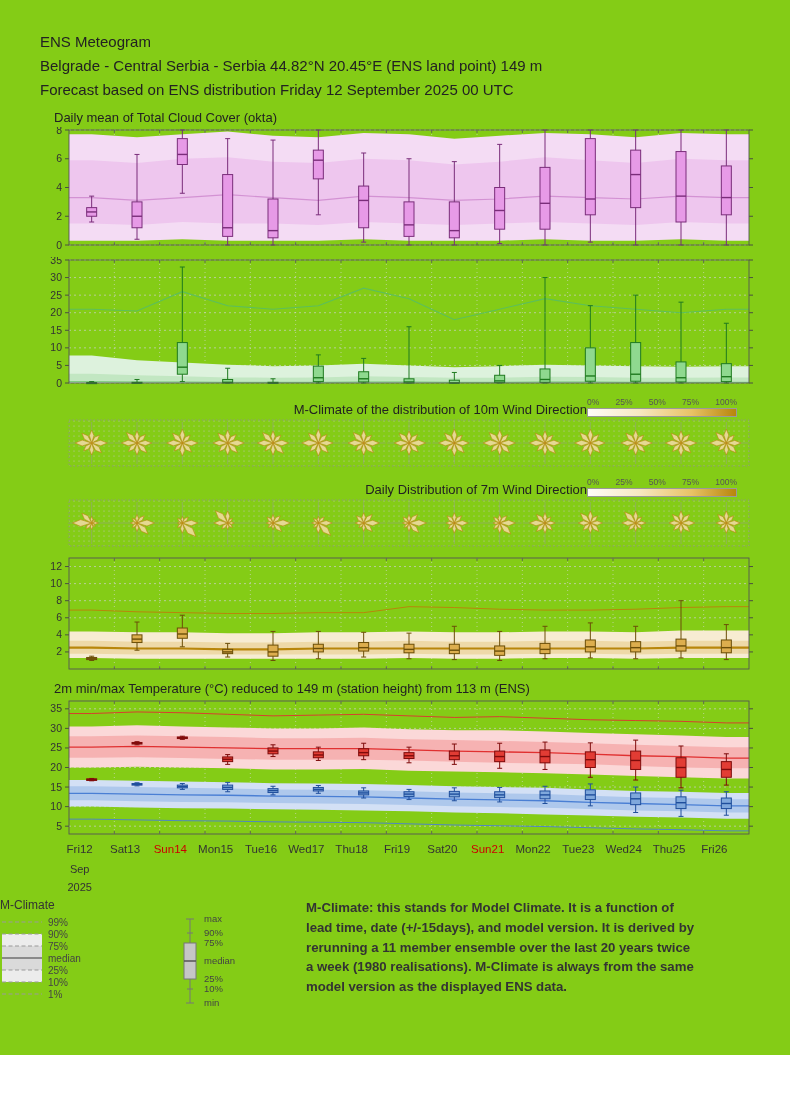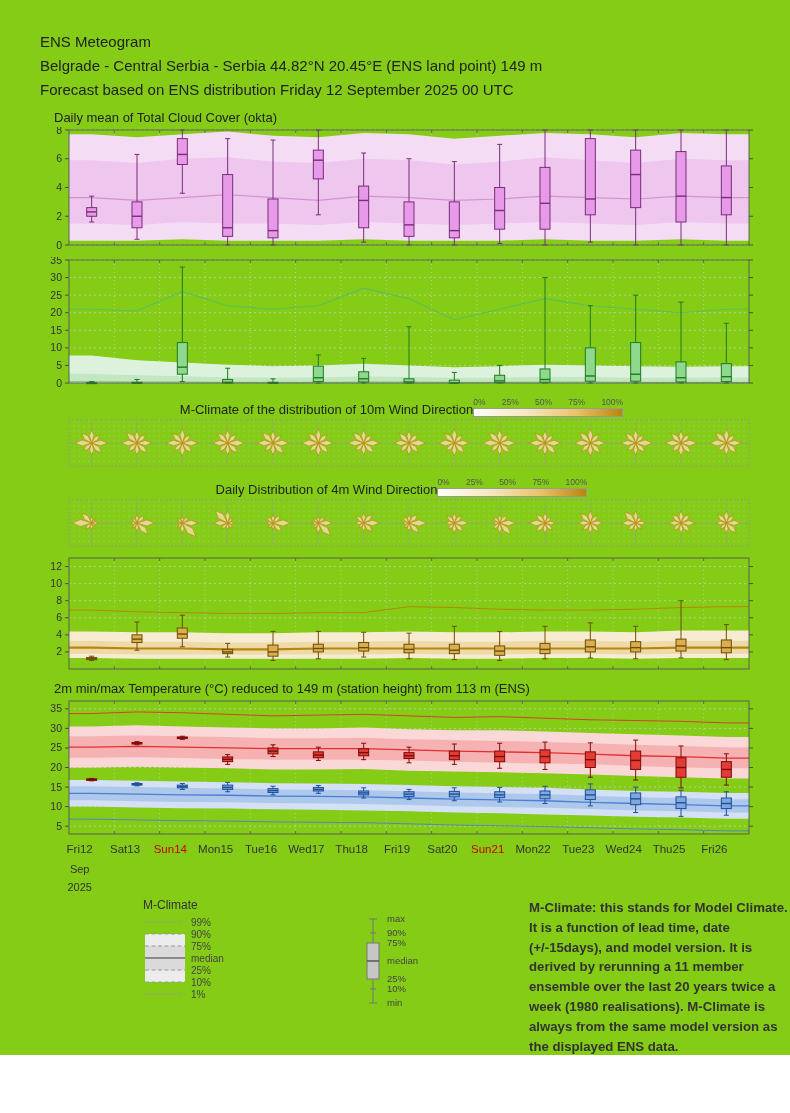--- a/index.html
+++ b/index.html
@@ -2,29 +2,29 @@
 <html><head>
 <meta charset="utf-8">
 <style>
   html,body{margin:0;padding:0;background:#fff;}
   .page{position:relative;width:790px;height:1055px;background:#84cc16;overflow:hidden;
         font-family:"Liberation Sans",sans-serif;color:#1a1a1a;}
   .hdr{padding:30px 0 0 40px;}
   .hdr div{font-size:15px;line-height:24px;color:#222;}
   .panel{margin-top:8px;padding-left:12px;}
   .panel-title{font-size:13px;color:#222;margin:6px 0 2px 42px;}
-  .strip-head{display:flex;align-items:flex-end;justify-content:center;margin:10px 53px 2px 54px;}
+  .strip-head{display:flex;align-items:flex-end;justify-content:flex-end;margin:10px 53px 2px 54px;}
   .strip-head .panel-title{margin:0;}
   .wind-scale{width:150px;}
   .wind-scale .labels{display:flex;justify-content:space-between;font-size:8.5px;color:#555;margin-bottom:1px;}
   .wind-scale .bar{height:7px;border:1px solid #999;
       background:linear-gradient(to right,#fefdf8 0%,#f7e8c0 35%,#e9c266 70%,#b8860b 100%);}
   svg{display:block;}
   svg text{font-family:"Liberation Sans",sans-serif;}
-  .footer{display:flex;align-items:flex-start;margin-top:4px;padding-left:143px;gap:40px;}
+  .footer{display:flex;align-items:flex-start;margin-top:4px;}
   .leg-title{font-size:12px;color:#333;margin-bottom:2px;}
   .leg-box-wrap{margin:14px 0 0 22px;}
   .note{width:392px;margin:0 0 0 28px;font-size:13.2px;line-height:1.5;color:#333;font-weight:bold;}
 </style>
 </head>
 <body>
 
 <div class="page">
 
   <div class="hdr">
@@ -508,21 +508,21 @@
         <polygon points="714.3333333333334,24 721.6569043389292,27.86312150028923 724.0914069137077,33.75807358037436 718.1964548336226,31.323571005595774" fill="#f4dca4" stroke="#b8860b" stroke-width="0.6" fill-opacity="0.85"></polygon>
         <polygon points="714.3333333333334,24 716.461078821295,30.87842272170436 714.3333333333334,36 712.2055878453717,30.87842272170436" fill="#f4dca4" stroke="#b8860b" stroke-width="0.6" fill-opacity="0.85"></polygon>
         <polygon points="714.3333333333334,24 711.2260399526659,29.890698417544428 706.4844480621626,31.84888527117068 708.442634915789,27.107293380667425" fill="#f4dca4" stroke="#b8860b" stroke-width="0.6" fill-opacity="0.85"></polygon>
         <polygon points="714.3333333333334,24 704.8755020909899,26.92565004594726 697.8333333333334,24.000000000000004 704.8755020909899,21.074349954052742" fill="#f4dca4" stroke="#b8860b" stroke-width="0.6" fill-opacity="0.85"></polygon>
         <polygon points="714.3333333333334,24 706.5321381317204,19.88493579317017 703.9388636498911,13.605530316557752 710.2182691265035,16.198804798387112" fill="#f4dca4" stroke="#b8860b" stroke-width="0.6" fill-opacity="0.85"></polygon>
       </svg>
   </div>
 
   <div class="panel">
     <div class="strip-head">
-      <div class="panel-title">Daily Distribution of 4m Wind Direction</div>
+      <div class="panel-title">Daily Distribution of 7m Wind Direction</div>
       <div class="wind-scale">
         <div class="labels">
           <span>0%</span>
           <span>25%</span>
           <span>50%</span>
           <span>75%</span>
           <span>100%</span>
         </div>
         <div class="bar"></div>
       </div>

